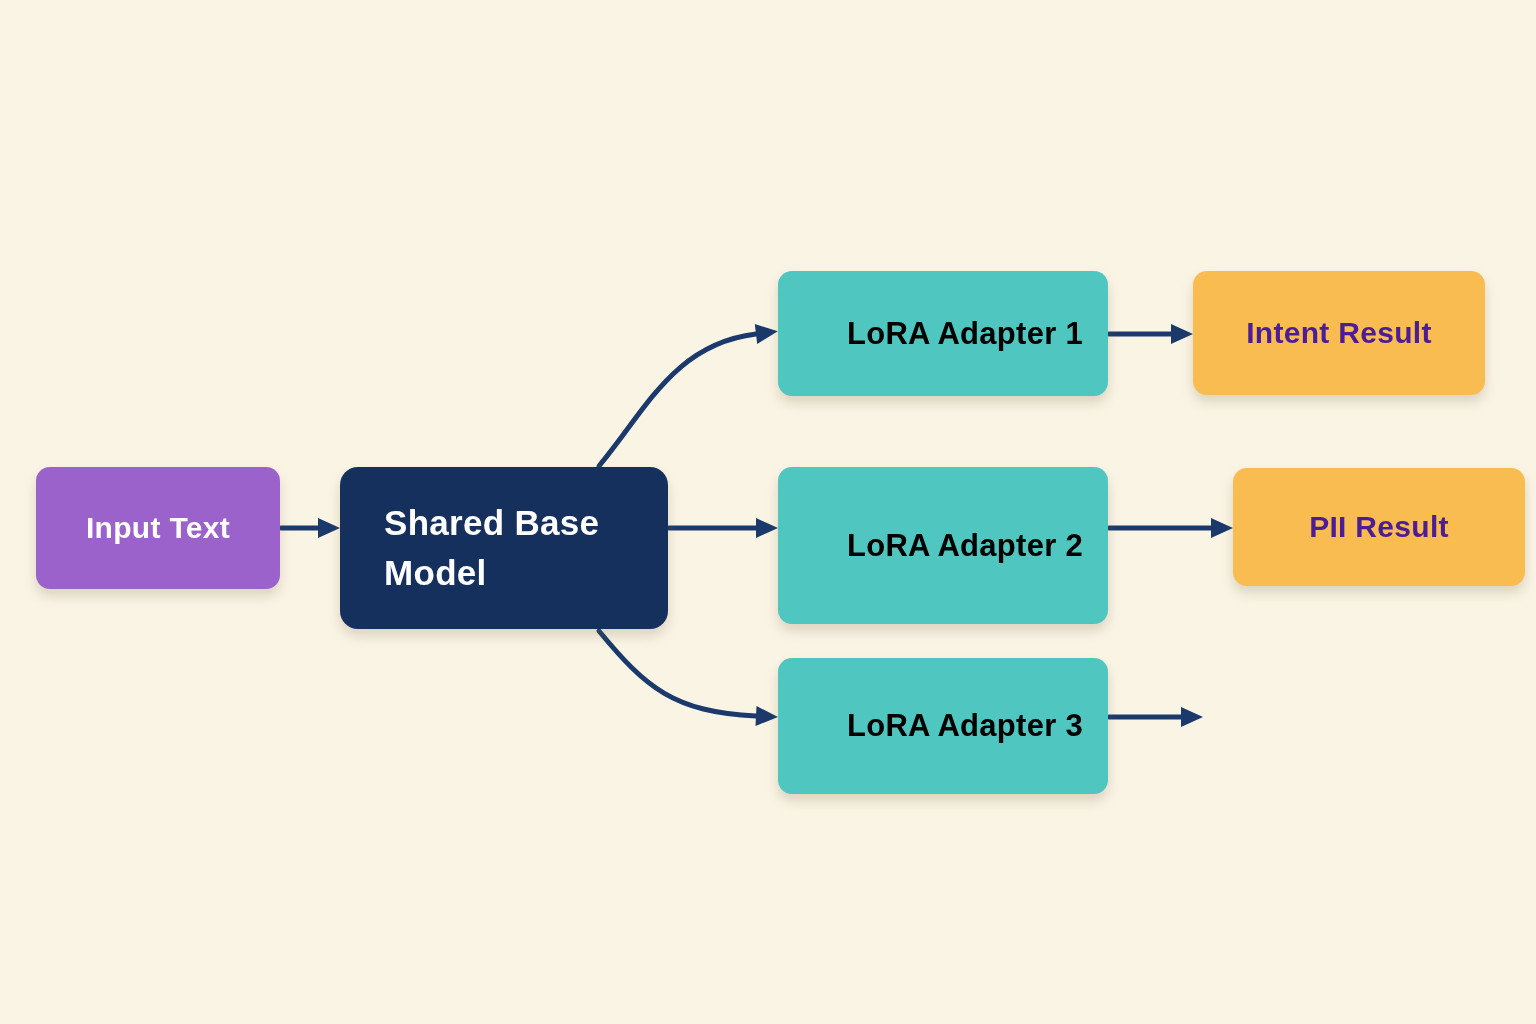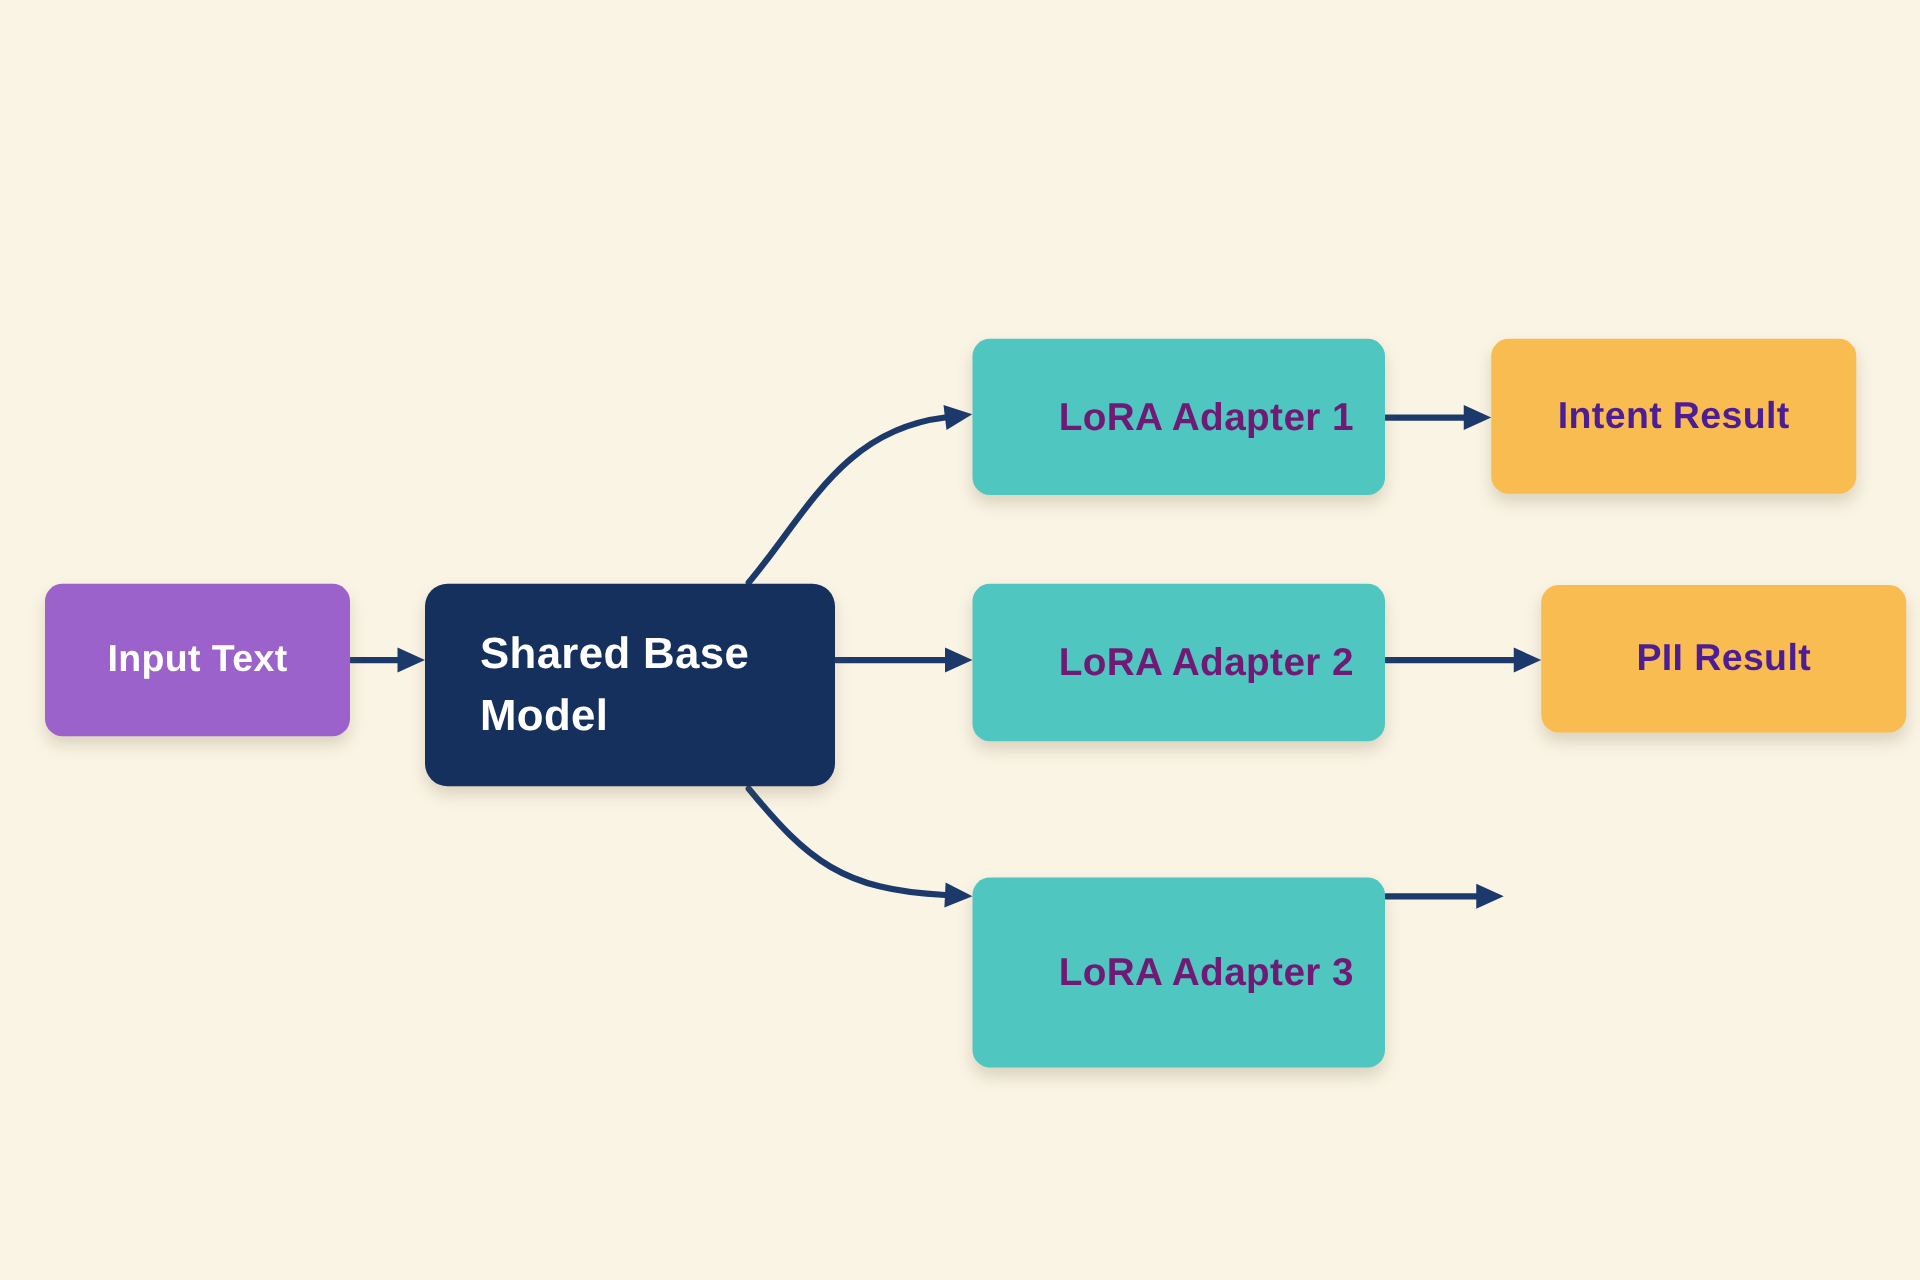--- a/index.html
+++ b/index.html
@@ -30,39 +30,39 @@
     justify-content: center;
     text-align: center;
     font-weight: 700;
     font-size: 30px;
     letter-spacing: 0.3px;
     box-shadow: 0 7px 12px rgba(120, 100, 60, 0.22);
     box-sizing: border-box;
   }
   .node--purple { background: #9c62cc; color: #ffffff; }
   .node--navy   { background: #16305e; color: #ffffff; }
-  .node--teal   { background: #4fc6bf; color: #701a75; padding-left: 44px; }
+  .node--teal   { background: #4fc6bf; color: #000000; padding-left: 44px; }
   .node--amber  { background: #f9bc50; color: #4c1d95; }
 
   .node--base {
     justify-content: flex-start;
     text-align: left;
     padding: 0 34px 0 44px;
     border-radius: 18px;
     line-height: 1.42;
     font-size: 35px;
   }
   .node--adapter { font-size: 31px; }
 
   
   #n-input    { left: 36px;   top: 467px; width: 244px; height: 122px; }
   #n-base     { left: 340px;  top: 467px; width: 328px; height: 162px; }
   #n-adapter1 { left: 778px;  top: 271px; width: 330px; height: 125px; }
-  #n-adapter2 { left: 778px;  top: 467px; width: 330px; height: 126px; }
-  #n-adapter3 { left: 778px;  top: 658px; width: 330px; height: 152px; margin-top: 44px; }
+  #n-adapter2 { left: 778px;  top: 467px; width: 330px; height: 157px; }
+  #n-adapter3 { left: 778px;  top: 658px; width: 330px; height: 136px; }
   #n-result1  { left: 1193px; top: 271px; width: 292px; height: 124px; }
   #n-result2  { left: 1233px; top: 468px; width: 292px; height: 118px; justify-content: center; }
   #n-result3  { left: 1203px; top: 660px; width: 282px; height: 118px; }
 
   .edge {
     stroke: #1b3a6b;
     stroke-width: 5;
     fill: none;
     stroke-linecap: round;
   }

